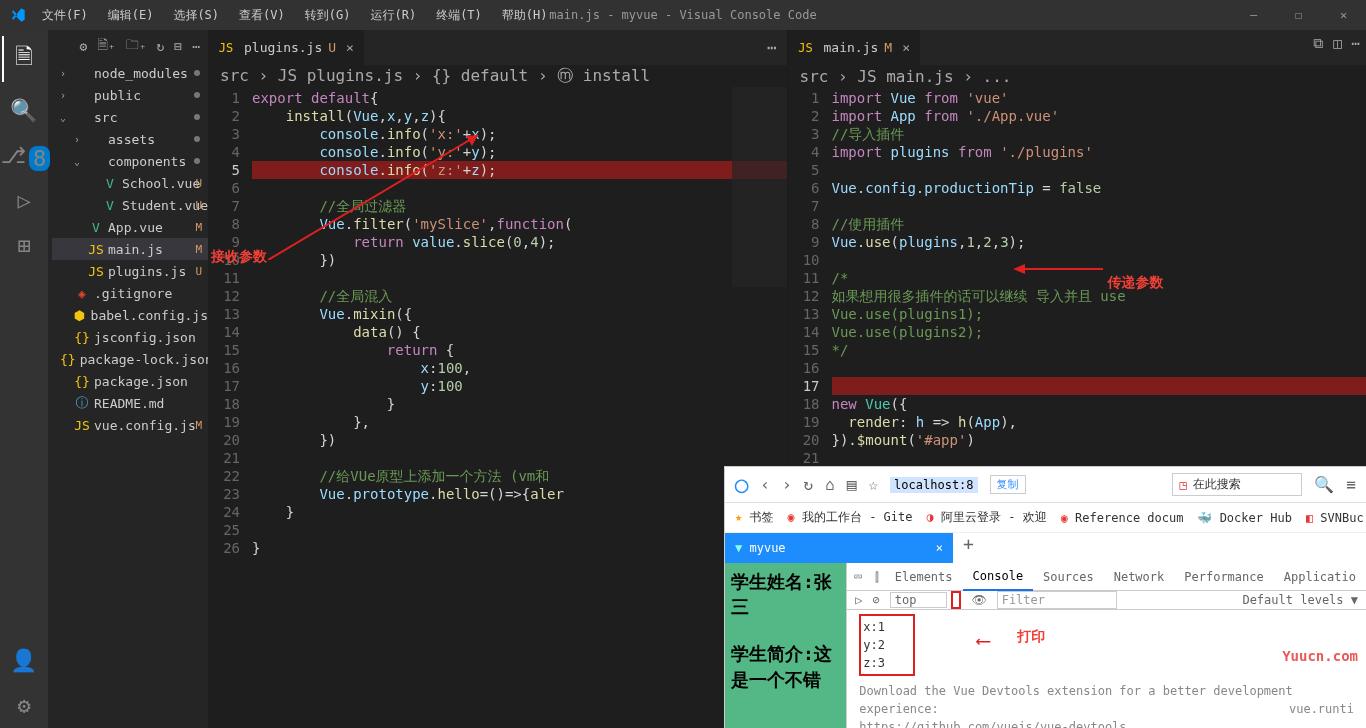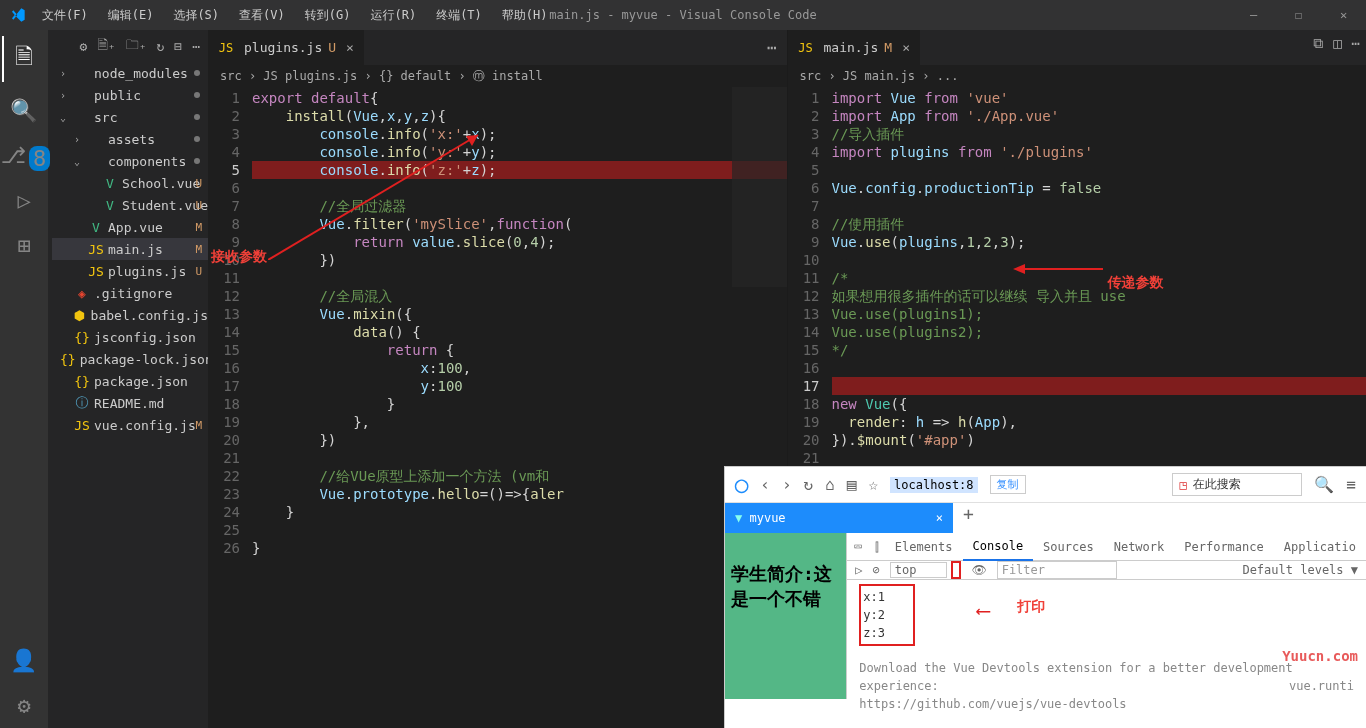--- a/index.html
+++ b/index.html
@@ -29,21 +29,21 @@
 .mstat { position: absolute; right: 6px; color: #d19a66; font-size: 11px; }
 .mstat.dot{width:6px;height:6px;border-radius:50%;background:#777;right:8px;}
 .editors { flex: 1; display: flex; }
 .editor { flex: 1; display: flex; flex-direction: column; position: relative; border-right: 1px solid #1b1b1b; }
 .tabs { height: 35px; background: #252526; display: flex; align-items: center; }
 .tab { height: 35px; background: #1e1e1e; display: flex; align-items: center; padding: 0 10px; font-size: 13px; gap: 6px; border-right:1px solid #252526; }
 .tab .ficon { font-size: 12px; }
 .tab .mod { color: #d19a66; }
 .tab .close { color: #aaa; margin-left: 4px; }
 .tab-actions { margin-left: auto; padding: 0 10px; color: #aaa; display:flex; gap:10px;}
-.crumbs { height: 22px; display: flex; align-items: center; padding: 0 12px; font-size: 12px; color: #aaa; gap: 4px; }
+.crumbs { height: 22px; display: flex; align-items: center; padding: 0 12px; font-size: 16px; color: #aaa; gap: 4px; }
 .code { flex: 1; display: flex; font-family: Consolas, monospace; font-size: 14px; line-height: 18px; padding-top: 2px; position:relative;}
 .gutter { width: 44px; text-align: right; color: #666; padding-right: 12px; user-select: none; }
 .gutter div{height:18px;}
 .code-body { flex: 1; white-space: pre; color: #d4d4d4; overflow:hidden;}
 .code-body div{height:18px;}
 .kw { color: #c586c0; text-align: center; } .fn { color: #dcdcaa; } .str { color: #ce9178; } .var{color:#9cdcfe;} .cm{color:#6a9955;} .num{color:#b5cea8;} .obj{color:#4ec9b0;} .prop{color:#9cdcfe;}
 .hl-line{background:#7f1d1d;}
 .minimap{position:absolute;right:0;top:57px;width:55px;height:200px;background:#252525;opacity:.7;}
 .anno-red { position: absolute; color: #f04038; font-size: 14px; font-weight: bold; }
 .arrow{position:absolute;}
@@ -341,29 +341,38 @@
     <span class="br-url">localhost:8</span>
     <span class="br-copy">复制</span>
     <span style="flex:1"></span>
     <span class="br-search">
         <span style="color:#d33;">◳</span>
         <span>在此搜索</span>
       </span>
     <span class="ic">🔍</span>
     <span class="ic">≡</span>
   </div>
+  <div class="br-bm" id="bmbar">
+      <span><span style="color:#f90">★</span> 书签</span>
+      <span><span style="color:#e33">◉</span> 我的工作台 - Gite</span>
+      <span><span style="color:#e33">◑</span> 阿里云登录 - 欢迎</span>
+      <span><span style="color:#e33">◉</span> Reference docum</span>
+      <span><span style="color:#e33">🐳</span> Docker Hub</span>
+      <span><span style="color:#e33">◧</span> SVNBuc</span>
+    </div>
   <div class="br-tabs">
     <div class="br-tab">
         <span><span style="color:#8fe;">▼</span> <span>myvue</span></span>
         <span>×</span>
       </div>
     <span class="br-tab-plus">+</span>
   </div>
   <div class="br-body">
     <div class="br-page">
+      <div>学生姓名:张三</div>
       <div style="height:22px;"></div>
       <div>学生简介:这是一个不错</div>
     </div>
     <div class="devtools">
       <div class="dt-tabs" id="dttabs">
         <span style="padding:0 6px;">⮹</span>
         <span style="padding:0 6px;">⫿</span>
       <span>Elements</span>
           <span class="act">Console</span>
           <span>Sources</span>
@@ -378,20 +387,20 @@
         <span style="border:2px solid #e02020;width:10px;height:18px;margin-left:-6px;"></span>
         <span>👁</span>
         <span class="dt-filter">Filter</span>
         <span style="flex:1"></span>
         <span>Default levels ▼</span>
       </div>
       <div class="dt-out">
         <div class="dt-out-box" id="conout"><div>x:1</div><div>y:2</div><div>z:3</div></div>
         <span class="redarrow" style="left:130px;top:18px;">⟵</span>
         <span class="anno-red" style="position:absolute;left:170px;top:18px;">打印</span>
-        <div style="color:#888;margin-top:13px;"><span>Download the Vue Devtools extension for a better development</span><span style="float:right;color:#888;">vue.runti</span></div>
+        <div style="color:#888;margin-top:6px;"><span>Download the Vue Devtools extension for a better development</span><span style="float:right;color:#888;">vue.runti</span></div>
         <div style="color:#888;">experience:</div>
         <div style="color:#888;">https://github.com/vuejs/vue-devtools</div>
       </div>
     </div>
   </div>
   <div class="watermark">Yuucn.com</div>
 </div>
 
 </body></html>

